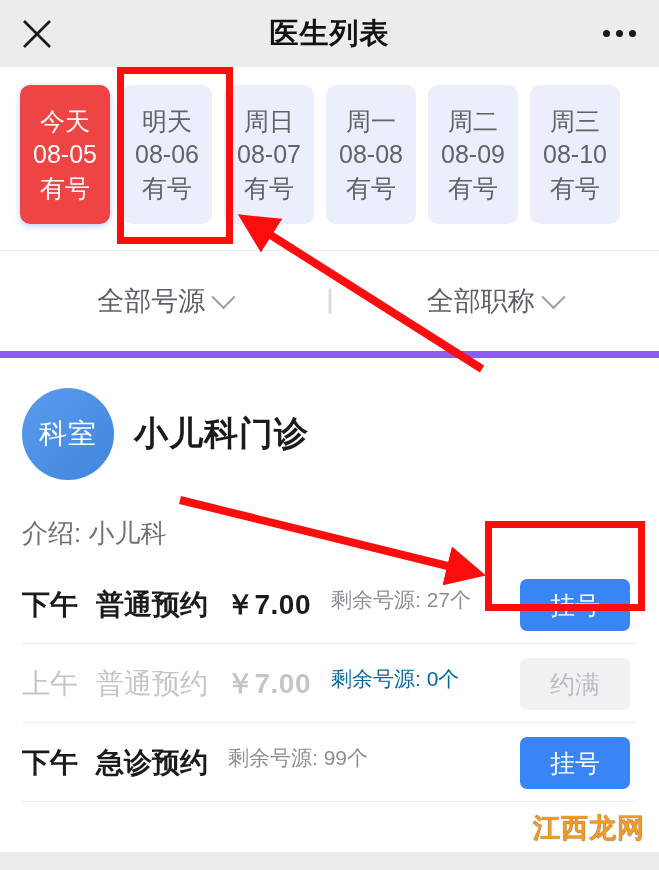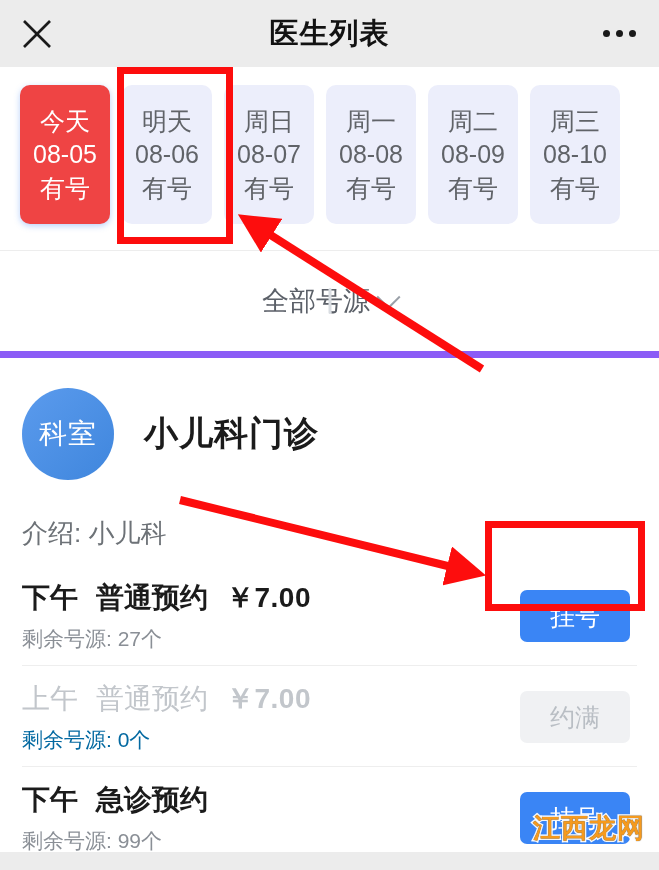--- a/index.html
+++ b/index.html
@@ -149,21 +149,21 @@
   }
 
   
   .dept-card {
     background: #ffffff;
     padding: 0 22px;
   }
   .dept-head {
     display: flex;
     align-items: center;
-    gap: 30px;
+    gap: 20px;
     padding-top: 30px;
   }
   .dept-avatar {
     width: 92px;
     height: 92px;
     border-radius: 50%;
     background: #4a90e2;
     background-image: linear-gradient(135deg, #5b9bed 0%, #3f86dd 100%);
     color: #ffffff;
     display: flex;
@@ -191,21 +191,21 @@
     position: relative;
     display: flex;
     align-items: center;
     justify-content: space-between;
     padding: 14px 0 12px 0;
     border-bottom: 1px solid #eeeeee;
     min-height: 76px;
     box-sizing: border-box;
   }
   .sched-row:last-child { border-bottom: 1px solid #eeeeee; }
-  .sched-info { display: flex; flex-direction: column; gap: 8px; }
+  .sched-info { display: flex; flex-direction: row; gap: 20px; }
   .sched-main {
     display: flex;
     align-items: baseline;
     gap: 18px;
     font-size: 28px;
     color: #1b1b1b;
     font-weight: 600;
   }
   .sched-main .price { font-weight: 600; letter-spacing: 0.5px; }
   .sched-sub {
@@ -347,20 +347,24 @@
 
     </div>
   </div>
 
   <div class="filter-bar">
     <div class="filter-item">
       <span class="filter-label">全部号源</span>
       <span class="chev"></span>
     </div>
     <div class="filter-divider"></div>
+    <div class="filter-item">
+      <span class="filter-label">全部职称</span>
+      <span class="chev"></span>
+    </div>
   </div>
 
   <div class="dept-card">
     <div class="dept-head">
       <div class="dept-avatar">科室</div>
       <div class="dept-name">小儿科门诊</div>
     </div>
 
     <div class="dept-intro">介绍: 小儿科</div>
 

